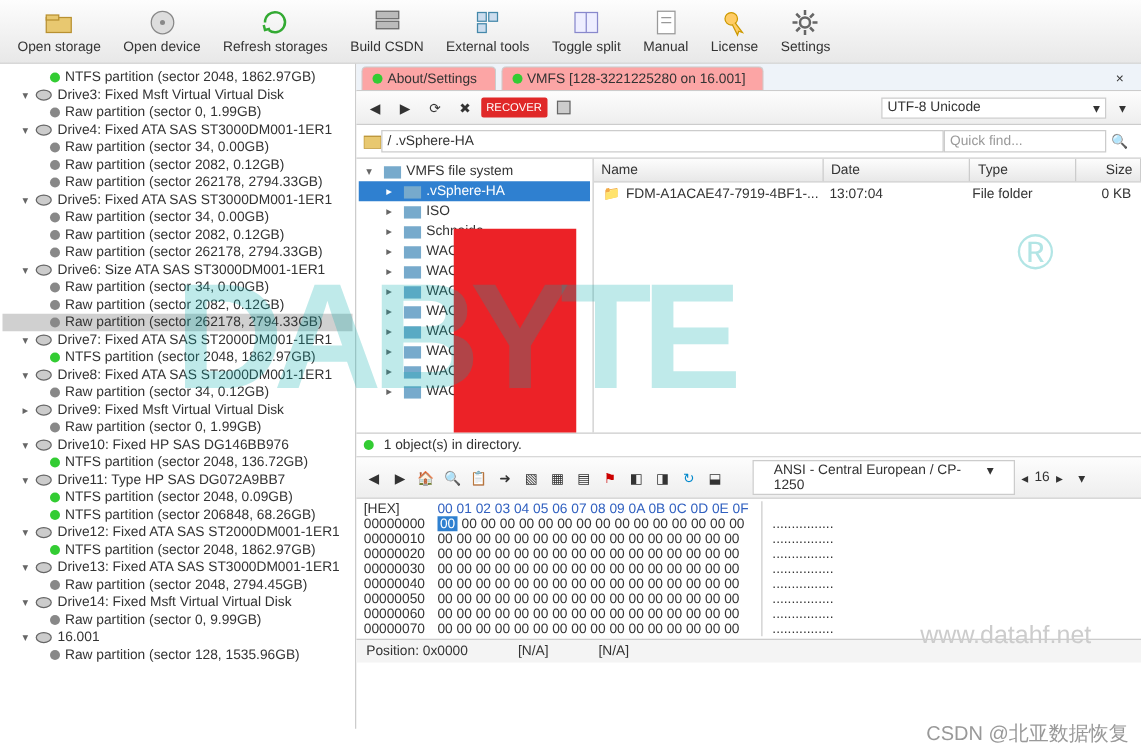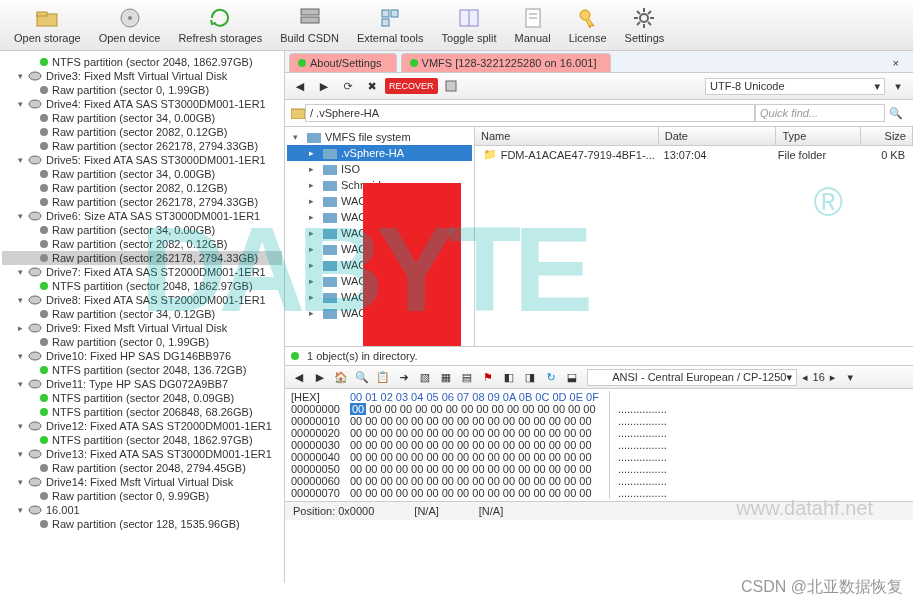--- a/index.html
+++ b/index.html
@@ -21,38 +21,38 @@
 .tabs{display:flex;background:#eef3f9;border-bottom:1px solid #ccc;padding:2px 4px 0;gap:4px}
 .tab{padding:3px 14px 3px 8px;border:1px solid #ccc;border-bottom:none;border-radius:4px 4px 0 0;background:#fca5a5;display:flex;align-items:center;gap:4px}
 .tab .dot{margin:0}
 .tab.close{margin-left:auto;border:none;background:none;padding:3px 10px}
 .panel-toolbar{display:flex;align-items:center;gap:2px;padding:3px 4px;border-bottom:1px solid #ccc;background:linear-gradient(#fdfdfd,#eee)}
 .ptb{width:22px;height:20px;display:flex;align-items:center;justify-content:center;border-radius:2px;cursor:pointer}
 .recover{background:#e02828;color:#fff;font-size:9px;padding:0 4px;border-radius:2px;height:16px;line-height:16px}
 .enc-select{margin-left:auto;border:1px solid #ccc;padding:1px 4px;background:#fff;width:180px;display:flex;justify-content:space-between}
 .path-bar{display:flex;align-items:center;gap:0;padding:3px 6px;border-bottom:1px solid #ccc}
 .path-input{flex:1;border:1px solid #ccc;padding:2px 4px;font-size:11px}
-.quick{width:130px;border:1px solid #ccc;padding:2px 4px;font-style:italic;color:#999}
+.quick{width:130px;border:1px solid #ccc;padding:2px 4px;color:#999}
 .middle{display:flex;height:220px;border-bottom:1px solid #ccc}
 .fs-tree{width:190px;border-right:1px solid #ccc;overflow:hidden;padding:2px;position:relative}
 .fs-item{display:flex;align-items:center;padding:2px 0 2px 6px;gap:4px}
 .fs-item.lv1{padding-left:22px}
 .fs-item.sel{background:#2f80d0;color:#fff}
 .fs-item.sel span{color:#fff}
 .fs-icon{width:14px;height:12px}
 .file-list{flex:1;overflow:hidden}
 .fl-head{display:flex;background:linear-gradient(#fdfdfd,#e8e8e8);border-bottom:1px solid #ccc}
 .fl-head span{padding:3px 6px;border-right:1px solid #ccc}
 .fl-row{display:flex;padding:2px 6px;align-items:center}
 .fl-row span{padding:0 2px}
 .col-name{width:220px}.col-date{width:140px}.col-type{width:100px}.col-size{width:60px;text-align:right}
 .status{padding:3px 6px;border-bottom:1px solid #ccc;display:flex;align-items:center;gap:4px}
 .hex-toolbar{display:flex;align-items:center;gap:1px;padding:2px 4px;border-bottom:1px solid #ccc;background:linear-gradient(#fdfdfd,#eee)}
 .hex-toolbar .ptb{width:20px;height:18px}
-.hex-enc{margin-left:4px;border:1px solid #ccc;padding:1px 4px;background:#fff;flex:1;display:flex;justify-content:flex-end;max-width:210px}
+.hex-enc{margin-left:19px;border:1px solid #ccc;padding:1px 16px;background:#fff;flex:1;display:flex;justify-content:flex-end;max-width:210px}
 .hex-view{display:flex;font-family:"Courier New",monospace;font-size:12px;padding:2px 6px;overflow:hidden}
 .hex-offsets{color:#3060c0;padding-right:10px}
 .hex-bytes{color:#333}
 .hex-header{color:#3060c0}
 .hex-sel{background:#2f80d0;color:#fff;padding:0 2px}
 .hex-ascii{border-left:1px solid #ccc;padding-left:8px;color:#333;margin-left:10px}
 .bottom-status{display:flex;gap:40px;padding:3px 8px;border-top:1px solid #ccc;background:#f4f4f4}
 .watermark{position:absolute;right:40px;bottom:80px;color:#ccc;font-size:20px;pointer-events:none}
 .redblock{position:absolute;left:78px;top:56px;width:98px;height:170px;background:#ec2227;z-index:5}
 .csdn{position:absolute;right:10px;bottom:2px;font-size:16px;color:#999}

